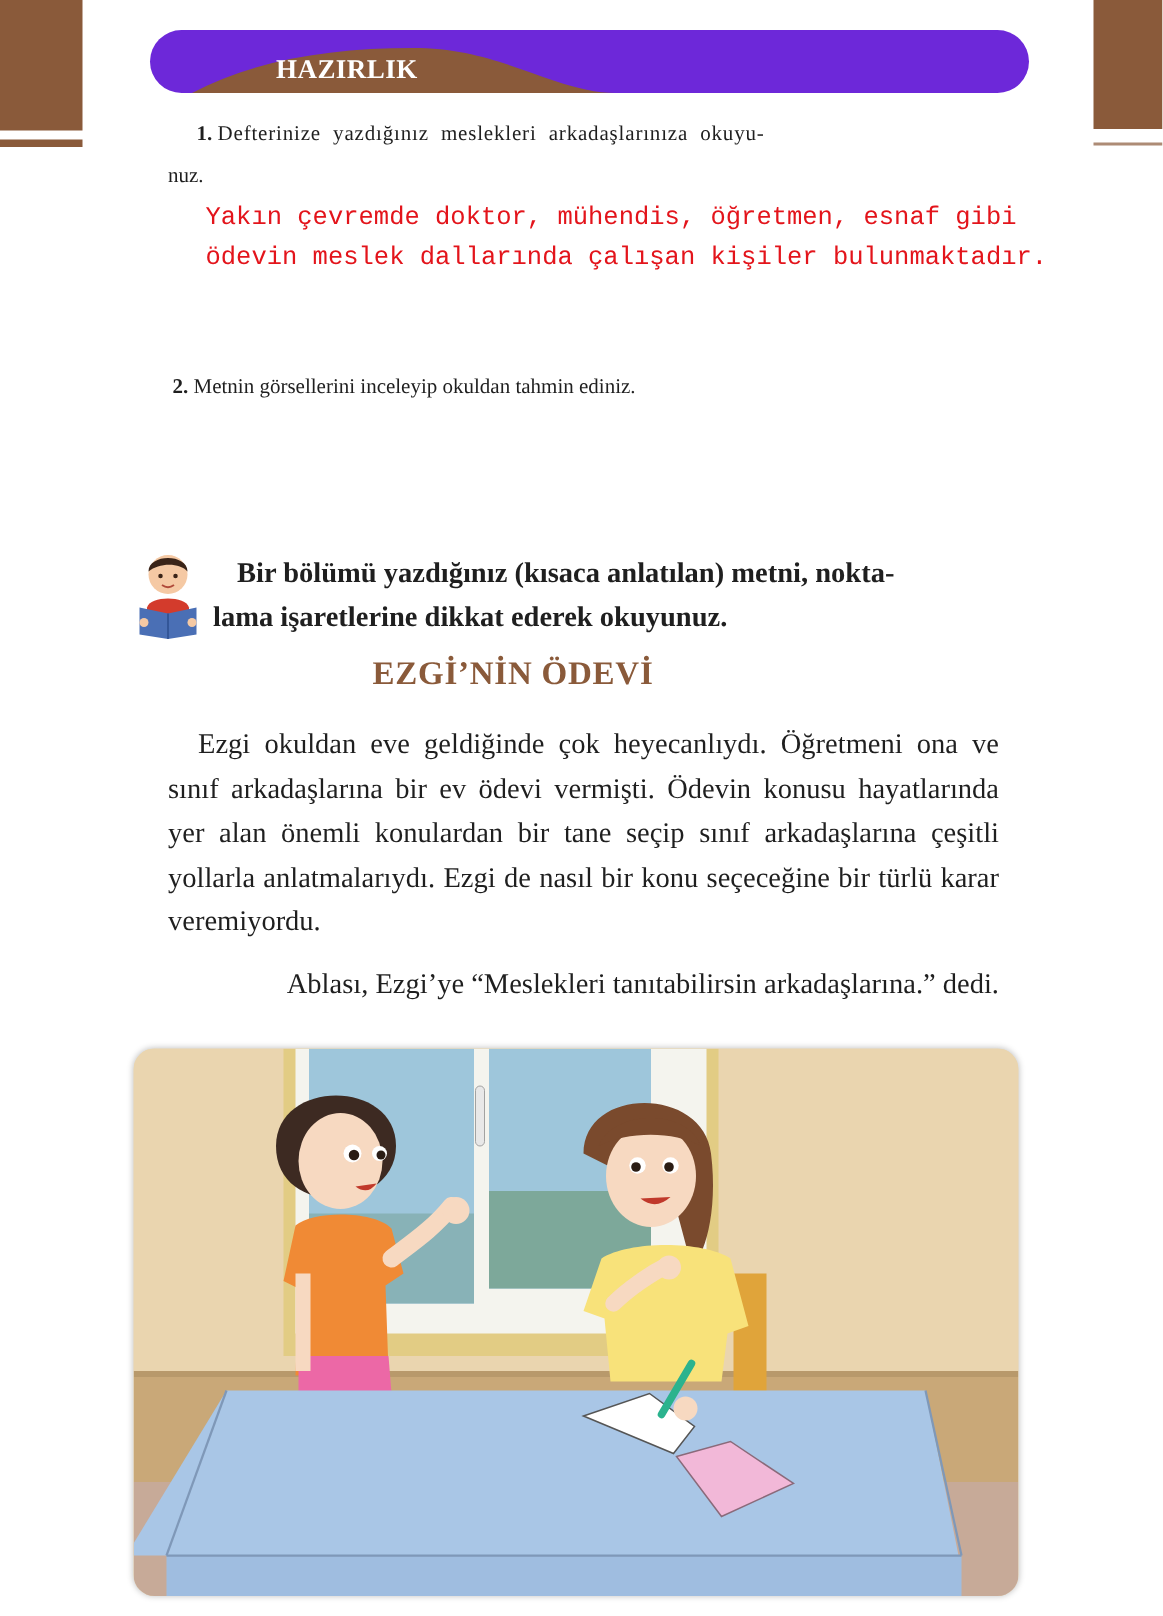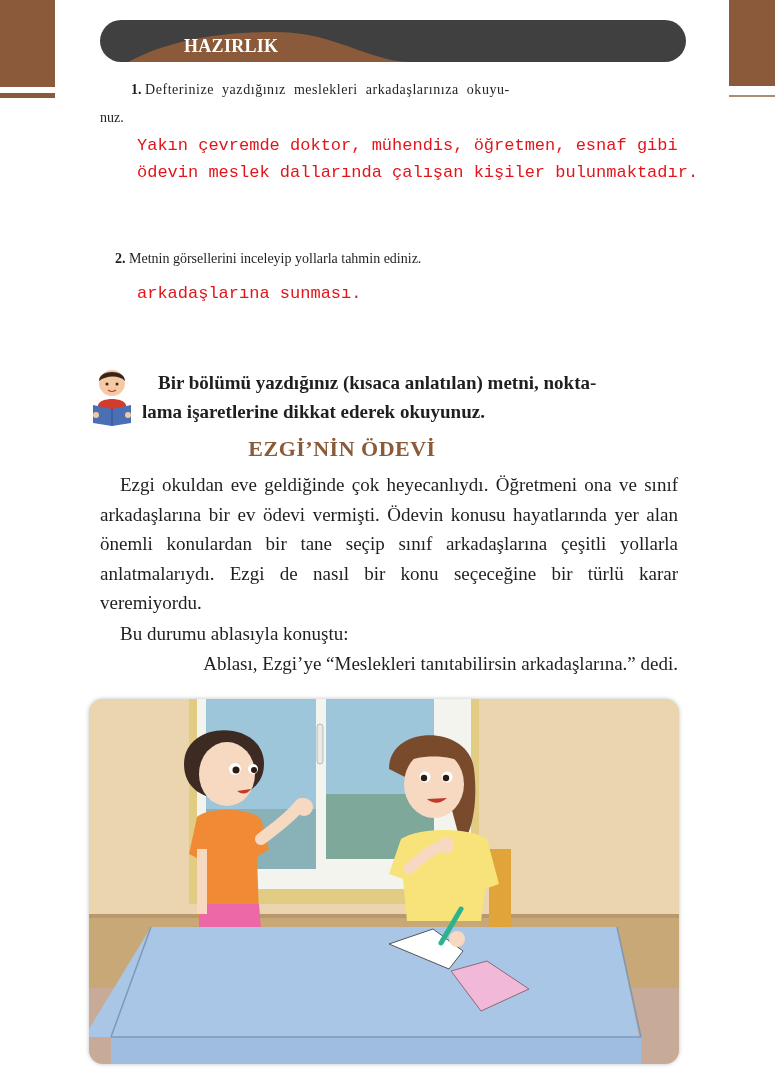--- a/index.html
+++ b/index.html
@@ -7,35 +7,35 @@
     width: 775px; height: 1077px; position: relative; overflow: hidden;
     background: #ffffff;
     font-family: "Liberation Serif", "DejaVu Serif", serif;
     color: #1f1f1f;
   }
   .tab-left { position: absolute; left: 0; top: 0; width: 55px; height: 87px; background: #8a5a3a; }
   .tab-left-line { position: absolute; left: 0; top: 93px; width: 55px; height: 5px; background: #8a5a3a; }
   .tab-right { position: absolute; left: 729px; top: 0; width: 46px; height: 86px; background: #8a5a3a; }
   .tab-right-line { position: absolute; left: 729px; top: 95px; width: 46px; height: 2px; background: #8a5a3a; opacity: .7; }
 
-  .banner { position: absolute; left: 100px; top: 20px; width: 586px; height: 42px; border-radius: 21px; background: #404040; overflow: hidden; }
+  .banner { position: absolute; left: 100px; top: 20px; width: 586px; height: 42px; border-radius: 21px; background: #6d28d9; overflow: hidden; }
   .banner svg { position: absolute; left: 0; top: 0; }
   .banner-title { position: absolute; left: 84px; top: 16px; font-weight: bold; font-size: 18px; color: #ffffff; letter-spacing: 0.3px; }
 
   .q { position: absolute; font-size: 14px; line-height: 28px; }
   .q b { font-weight: bold; }
   .answer { position: absolute; font-family: Liberation Mono, monospace; color: #e3141b; font-size: 17px; line-height: 27px; }
 
   .instruction { position: absolute; left: 142px; top: 368px; width: 555px; font-weight: bold; font-size: 19px; line-height: 29px; color: #1f1f1f; }
   .instruction .l1 { padding-left: 16px; }
   .reader-icon { position: absolute; left: 90px; top: 365px; width: 44px; height: 62px; }
 
   .story-title { position: absolute; left: 0; width: 684px; top: 436px; text-align: center; font-weight: bold; font-size: 22px; color: #8a5a3a; letter-spacing: 0.5px; }
   .story { position: absolute; left: 100px; top: 470px; width: 578px; font-size: 19px; line-height: 29.5px; text-align: justify; }
-  .story p { margin: 0; font-family: Liberation Serif, serif; }
+  .story p { margin: 12px; font-family: Liberation Serif, serif; }
   .story .indent { text-indent: 20px; }
   .story .after { margin-top: 1px; }
 
   .illustration { position: absolute; left: 89px; top: 699px; width: 590px; height: 365px; border-radius: 14px; overflow: hidden; box-shadow: 0 0 4px rgba(0,0,0,.25); background: #ecd9b5; }
 </style>
 </head>
 <body>
 
 <div class="tab-left"></div>
 <div class="tab-left-line"></div>
@@ -46,34 +46,33 @@
   <svg width="586" height="42" viewBox="0 0 586 42">
     <path d="M28 42 C 70 20, 120 12, 175 12 C 215 12, 240 24, 270 34 C 285 39, 298 42, 310 42 Z" fill="#8a5a3a"></path>
   </svg>
   <div class="banner-title">HAZIRLIK</div>
 </div>
 
 <div class="q" style="left:131px; top:76px; width:555px;">
   <b>1.</b>
   <span style="letter-spacing:0.55px; word-spacing:4px;">Defterinize yazdığınız meslekleri arkadaşlarınıza okuyu-</span>
 </div>
-<div class="q" style="left:100px; top:104px;">
+<div class="q" style="left:112px; top:104px;">
   <span>nuz.</span>
 </div>
 <div class="answer" style="left:137px; top:132px;">
   <div>Yakın çevremde doktor, mühendis, öğretmen, esnaf gibi</div>
   <div>ödevin meslek dallarında çalışan kişiler bulunmaktadır.</div>
 </div>
 
 <div class="q" style="left:115px; top:245px;">
   <b>2.</b>
-  <span>Metnin görsellerini inceleyip yollarla tahmin ediniz.</span>
+  <span>Metnin görsellerini inceleyip okuldan tahmin ediniz.</span>
 </div>
 <div class="answer" style="left:137px; top:280px;">
-  <div>arkadaşlarına sunması.</div>
 </div>
 
 <svg class="reader-icon" viewBox="0 0 44 62">
   <circle cx="22" cy="18" r="13" fill="#f5c9a4"></circle>
   <path d="M9 16 C 9 4, 35 4, 35 16 C 30 10, 16 10, 9 16 Z" fill="#3a2418"></path>
   <circle cx="17" cy="19" r="1.5" fill="#3a2418"></circle>
   <circle cx="27" cy="19" r="1.5" fill="#3a2418"></circle>
   <path d="M18 25 Q 22 28 26 25" stroke="#b04a3a" stroke-width="1.2" fill="none"></path>
   <path d="M8 40 C 10 32, 34 32, 36 40 L 36 56 L 8 56 Z" fill="#d33b2c"></path>
   <path d="M3 40 L 22 44 L 41 40 L 41 58 L 22 61 L 3 58 Z" fill="#4a6fb5"></path>
@@ -83,21 +82,20 @@
 </svg>
 <div class="instruction">
   <div class="l1">Bir bölümü yazdığınız (kısaca anlatılan) metni, nokta-</div>
   <div>lama işaretlerine dikkat ederek okuyunuz.</div>
 </div>
 
 <div class="story-title">EZGİ’NİN ÖDEVİ</div>
 
 <div class="story">
   <p class="indent">Ezgi okuldan eve geldiğinde çok heyecanlıydı. Öğretmeni ona ve sınıf arkadaşlarına bir ev ödevi vermişti. Ödevin konusu hayatlarında yer alan önemli konulardan bir tane seçip sınıf arkadaşlarına çeşitli yollarla anlatmalarıydı. Ezgi de nasıl bir konu seçeceğine bir türlü karar veremiyordu.</p>
-  <p class="indent after">Bu durumu ablasıyla konuştu:</p>
   <p class="indent after" style="text-align:right; white-space:nowrap;">Ablası, Ezgi’ye “Meslekleri tanıtabilirsin arkadaşlarına.” dedi.</p>
 </div>
 
 <div class="illustration">
   <svg width="590" height="365" viewBox="0 0 590 365">
 
     <rect x="0" y="0" width="590" height="215" fill="#ead5af"></rect>
     <rect x="0" y="215" width="590" height="4" fill="#b8996b"></rect>
     <rect x="0" y="219" width="590" height="70" fill="#c9a878"></rect>
     <rect x="0" y="289" width="590" height="76" fill="#c7aa98"></rect>

